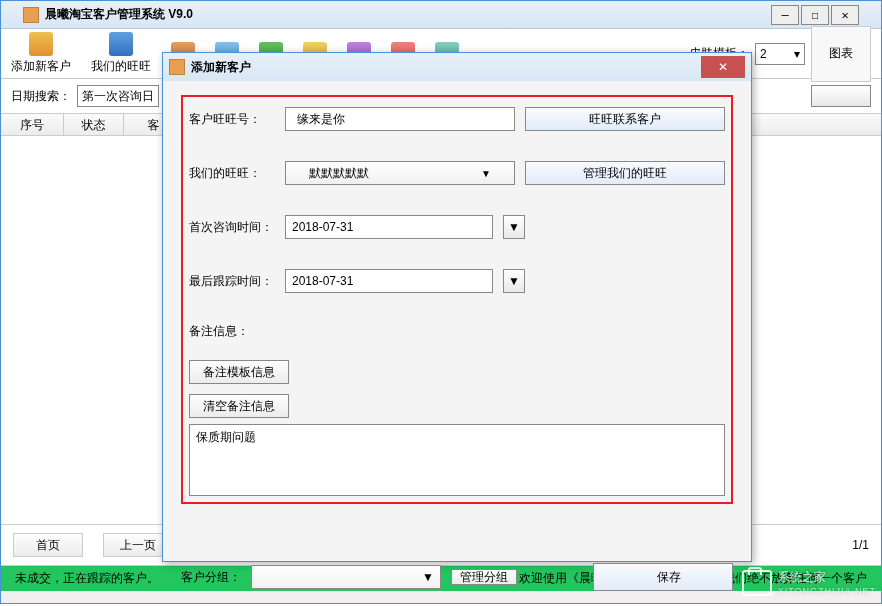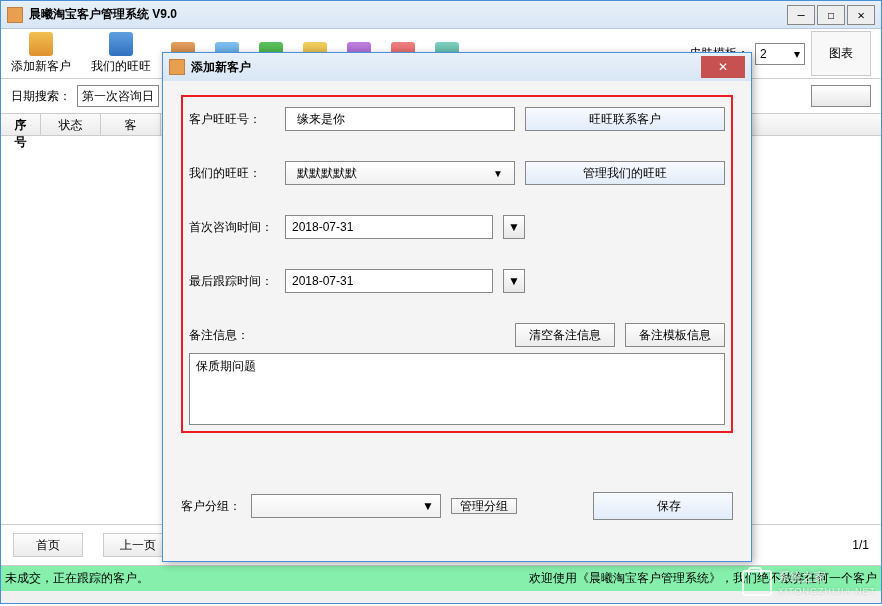--- a/index.html
+++ b/index.html
@@ -1,77 +1,77 @@
 <!DOCTYPE html>
 <html><head>
 <meta charset="utf-8">
 <style>
 * { box-sizing: border-box; margin: 0; padding: 0; font-family: "Microsoft YaHei", SimSun, sans-serif; font-size: 12px; }
 body { background: #fff; width: 882px; height: 606px; position: relative; overflow: hidden; }
 
 
 .main-window { border: 1px solid #4a90d9; width: 882px; height: 604px; background: #f0f0f0; }
-.main-titlebar { background: linear-gradient(#e8f0f8, #d8e6f5); height: 28px; display: flex; align-items: center; padding: 0 6px; border-bottom: 1px solid #b8c8db; }
+.main-titlebar { background: linear-gradient(#e8f0f8, #d8e6f5); height: 28px; display: flex; align-items: center; padding: 0 22px; border-bottom: 1px solid #b8c8db; }
 .main-titlebar .app-icon { width: 16px; height: 16px; background: #e8a050; border: 1px solid #c08040; margin-right: 6px; }
 .main-titlebar .title { flex: 1; font-weight: bold; }
 .win-controls { display: flex; gap: 2px; }
 .win-btn { width: 28px; height: 20px; border: 1px solid #888; background: #eee; display: flex; align-items: center; justify-content: center; cursor: pointer; }
 .win-btn.close { background: #eee; }
 .win-btn span { font-family: monospace; line-height: 1; }
 
 
 .main-toolbar { background: #fff; height: 50px; display: flex; align-items: center; padding: 4px 10px; gap: 20px; border-bottom: 1px solid #ccc; }
 .tool-item { display: flex; flex-direction: column; align-items: center; gap: 2px; cursor: pointer; }
 .tool-icon { width: 24px; height: 24px; border-radius: 3px; }
 .i1{background:linear-gradient(#f0c050,#e09030);} .i2{background:linear-gradient(#60a0e0,#3070c0);} .i3{background:linear-gradient(#e0a060,#c07030);}
 .i4{background:linear-gradient(#80c0f0,#4090d0);} .i5{background:linear-gradient(#60c060,#30a030);} .i6{background:linear-gradient(#f0d060,#d0a030);}
 .i7{background:linear-gradient(#c080e0,#9050c0);} .i8{background:linear-gradient(#f08080,#d05050);} .i9{background:linear-gradient(#80d0c0,#40a090);}
 .skin-area { margin-left: auto; display: flex; align-items: center; gap: 6px; }
 .skin-select { width: 50px; height: 22px; border: 1px solid #888; background: #fff; display: flex; align-items: center; padding: 0 4px; justify-content: space-between; }
-.chart-btn { width: 60px; height: 45px; border: 1px solid #ccc; background: #f8f8f8; display: flex; align-items: center; justify-content: center; cursor: pointer; }
+.chart-btn { width: 60px; height: 56px; border: 1px solid #ccc; background: #f8f8f8; display: flex; align-items: center; justify-content: center; cursor: pointer; }
 
 
 .search-row { background: #fff; padding: 6px 10px; display: flex; align-items: center; gap: 6px; border-bottom: 1px solid #ccc; }
 .date-select { height: 22px; border: 1px solid #888; background: #fff; padding: 0 4px; display: flex; align-items: center; }
 .hidden-select { margin-left: auto; width: 60px; height: 22px; border: 1px solid #888; background: linear-gradient(#fff,#e8e8e8); }
 
 
 .table-area { background: #fff; height: 410px; }
 .table-header { display: flex; background: linear-gradient(#fafafa,#ececec); border-bottom: 1px solid #ccc; height: 22px; }
 .th { border-right: 1px solid #ccc; padding: 3px 8px; text-align: center; }
-.th1{width:40px;font-weight:bold;} .th2{width:60px;} .th3{width:60px;}
+.th1{width:63px;} .th2{width:60px;} .th3{width:60px;}
 
 
 .pager { background: #fff; padding: 8px 12px; display: flex; align-items: center; gap: 20px; border-top: 1px solid #ccc; }
 .pager-btn { width: 70px; height: 24px; border: 1px solid #ccc; background: linear-gradient(#fdfdfd,#ececec); display: flex; align-items: center; justify-content: center; cursor: pointer; }
 .pager .pn { margin-left: auto; }
 
 
-.statusbar { background: #86efac; padding: 4px 4px; display: flex; border-top: 1px solid #ccc; }
+.statusbar { background: #22c55e; padding: 4px 14px; display: flex; border-top: 1px solid #ccc; }
 .statusbar .right { margin-left: auto; }
 
 
 .dialog { position: absolute; left: 162px; top: 52px; width: 590px; height: 510px; background: #f4f4f4; border: 1px solid #4a90d9; box-shadow: 2px 2px 8px rgba(0,0,0,0.3); }
 .dialog-titlebar { background: linear-gradient(#e8f0f8,#d8e6f5); height: 28px; display: flex; align-items: center; padding: 0 6px; }
 .dialog-titlebar .app-icon { width: 16px; height: 16px; background: #e8a050; border: 1px solid #c08040; margin-right: 6px; }
 .dialog-titlebar .title { flex: 1; font-weight: bold; }
 .dlg-close { width: 44px; height: 22px; background: #c75050; color: #fff; display: flex; align-items: center; justify-content: center; cursor: pointer; font-size: 14px; }
 
 .dialog-body { padding: 14px 18px; }
 .highlight-area { border: 2px solid #ed1c24; padding: 10px 6px 6px 6px; margin-bottom: 14px; }
 .form-row { display: flex; align-items: center; margin-bottom: 30px; gap: 10px; }
 .form-row label { width: 86px; text-align: left; }
 .txt-input { height: 24px; border: 1px solid #888; background: #fff; padding: 0 11px; flex: 0 0 230px; }
-.combo { height: 24px; border: 1px solid #888; background: linear-gradient(#fff,#f0f0f0); display: flex; align-items: center; padding: 0 11px; flex: 0 0 230px; justify-content: space-between; }
+.combo { height: 24px; border: 1px solid #888; background: linear-gradient(#fff,#f0f0f0); display: flex; align-items: center; padding: 0 23px; flex: 0 0 230px; justify-content: space-between; }
 .combo .arrow { font-size: 10px; }
 .side-btn { height: 24px; border: 1px solid #888; background: linear-gradient(#f8faff,#e2ecf9); flex: 1; display: flex; align-items: center; justify-content: center; cursor: pointer; }
 .date-field { height: 24px; border: 1px solid #888; background: #fff; display: flex; align-items: center; padding: 0 6px; flex: 0 0 208px; }
 .date-dd { width: 22px; height: 24px; border: 1px solid #888; background: linear-gradient(#fff,#e8e8e8); display: flex; align-items: center; justify-content: center; cursor: pointer; font-size: 10px; }
 .small-btn { width: 100px; height: 24px; border: 1px solid #888; background: linear-gradient(#fdfdfd,#ececec); display: flex; align-items: center; justify-content: center; cursor: pointer; }
-.remark-row { display: flex; align-items: center; gap: 10px; margin-bottom: 6px; }
+.remark-row { display: flex; gap: 10px; margin-bottom: 6px; flex-direction: column; }
 .remark-row label { width: 86px; }
 .remark-row .spacer { flex: 1; }
 .textarea { width: 100%; height: 72px; border: 1px solid #888; background: #fff; padding: 4px 6px; position: relative; overflow-y: scroll; }
 
 .bottom-row { display: flex; align-items: center; gap: 10px; margin-top: 59px; }
 .bottom-row label { width: 60px; }
 .group-combo { height: 24px; border: 1px solid #888; background: linear-gradient(#fff,#f0f0f0); display: flex; align-items: center; justify-content: space-between; padding: 0 6px; width: 190px; }
 .manage-group { height: 16px; border: 1px solid #888; background: linear-gradient(#fdfdfd,#ececec); padding: 0 8px; display: flex; align-items: center; cursor: pointer; }
 .save-btn { height: 28px; width: 140px; border: 1px solid #888; background: linear-gradient(#f8faff,#e2ecf9); display: flex; align-items: center; justify-content: center; cursor: pointer; margin-left: auto; padding-left: 12px; }
 
@@ -222,24 +222,24 @@
           </div>
         <div class="date-dd">
             <span>▼</span>
           </div>
       </div>
 
       <div class="remark-row">
         <label>备注信息：</label>
         <div class="spacer"></div>
         <div class="small-btn">
+            <span>备注模板信息</span>
+          </div>
+        <div class="small-btn">
             <span>清空备注信息</span>
-          </div>
-        <div class="small-btn">
-            <span>备注模板信息</span>
           </div>
       </div>
       <div class="textarea"><span>保质期问题</span></div>
     </div>
 
     <div class="bottom-row">
       <label>客户分组：</label>
       <div class="group-combo">
           <span></span>
           <span class="arrow">▼</span>

